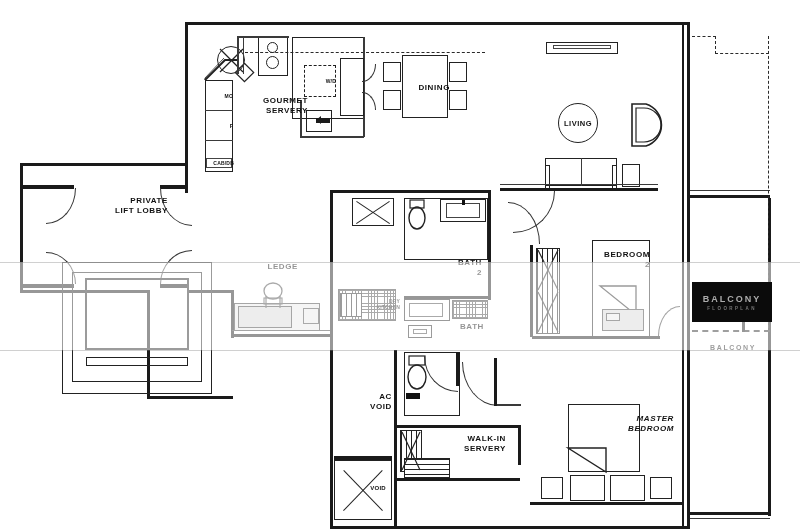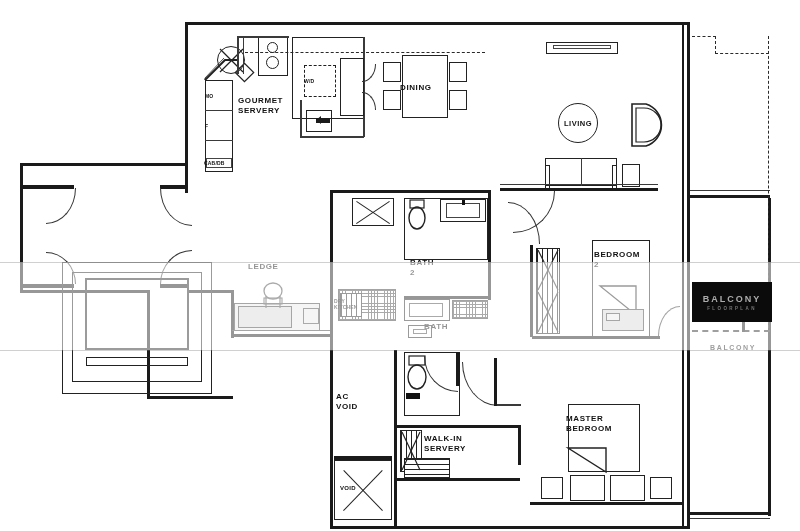--- a/index.html
+++ b/index.html
@@ -16,21 +16,21 @@
   .box{position:absolute;border:1.5px solid #222;box-sizing:border-box;background:transparent;}
   .box-thin{position:absolute;border:1px solid #444;box-sizing:border-box;background:transparent;}
   .dash{position:absolute;box-sizing:border-box;}
   .lbl{
     position:absolute;
     color:#111;
     font-family:"Liberation Sans", sans-serif;
     font-size:8px;
     letter-spacing:.6px;
     line-height:10px;
-    text-align:left;
+    text-align:right;
     white-space:pre-line;
     font-weight:600;
   }
   .lbl.sm{font-size:6px;letter-spacing:.3px;line-height:7px;font-weight:700;}
   .lbl.xs{font-size:5px;letter-spacing:.2px;line-height:6px;font-weight:700;}
   .circle{position:absolute;border:1.5px solid #222;border-radius:50%;box-sizing:border-box;display:flex;align-items:center;justify-content:center;}
   .circle span{font-size:7.5px;font-weight:600;letter-spacing:.5px;color:#111;}
   
   .swing{position:absolute;border:1.2px solid #333;box-sizing:border-box;border-radius:0;}
   .swing.tl{border-width:1.2px 0 0 1.2px;border-top-left-radius:100%;}
@@ -90,20 +90,22 @@
   <div class="wall" style="left:22px;top:185px;width:52px;height:4px;"></div>
   <div class="wall" style="left:22px;top:284px;width:52px;height:4px;"></div>
   <div class="wall" style="left:160px;top:185px;width:28px;height:4px;"></div>
   <div class="wall" style="left:160px;top:284px;width:28px;height:4px;"></div>
 
   <div class="swing br" style="left:46px;top:188px;width:30px;height:36px;"></div>
   <div class="swing tr" style="left:46px;top:252px;width:30px;height:32px;"></div>
   <div class="swing bl" style="left:160px;top:188px;width:32px;height:38px;"></div>
   <div class="swing tl" style="left:160px;top:250px;width:32px;height:34px;"></div>
 
+  <div class="lbl" style="left:78px;top:196px;width:90px;">PRIVATE
+LIFT LOBBY</div>
 
   <div class="box" style="left:62px;top:262px;width:150px;height:132px;"></div>
   <div class="box" style="left:72px;top:272px;width:130px;height:110px;"></div>
   <div class="box" style="left:85px;top:278px;width:104px;height:72px;border-width:2px;"></div>
   <div class="box" style="left:86px;top:357px;width:102px;height:9px;"></div>
 
   <div class="box" style="left:205px;top:80px;width:28px;height:92px;"></div>
   <div class="line" style="left:205px;top:110px;width:28px;height:1.4px;"></div>
   <div class="line" style="left:205px;top:140px;width:28px;height:1.4px;"></div>
   <div class="lbl xs" style="left:205px;top:93px;width:28px;">MO</div>
@@ -271,21 +273,21 @@
   <svg style="left:0;top:0;width:800px;height:531px;">
     <path d="M600 286 L636 286 L636 315 Z" fill="none" stroke="#222" stroke-width="1.3"></path>
   </svg>
   <div class="soft2" style="left:602px;top:309px;width:42px;height:22px;"></div>
   <div class="soft" style="left:606px;top:313px;width:14px;height:8px;"></div>
   <div class="wall" style="left:532px;top:336px;width:128px;height:3px;"></div>
   <div class="swing tr" style="left:508px;top:202px;width:32px;height:42px;"></div>
   <div class="swing tl" style="left:658px;top:306px;width:22px;height:30px;"></div>
 
   <div class="box" style="left:568px;top:404px;width:72px;height:68px;"></div>
-  <div class="lbl" style="left:566px;top:414px;width:76px;">MASTER
+  <div class="lbl" style="left:598px;top:414px;width:76px;font-style:italic;">MASTER
 BEDROOM</div>
   <svg style="left:0;top:0;width:800px;height:531px;">
     <path d="M568 448 L606 448 L606 472 Z" fill="none" stroke="#222" stroke-width="1.4"></path>
   </svg>
   <div class="box" style="left:541px;top:477px;width:22px;height:22px;"></div>
   <div class="box" style="left:570px;top:475px;width:35px;height:26px;"></div>
   <div class="box" style="left:610px;top:475px;width:35px;height:26px;"></div>
   <div class="box" style="left:650px;top:477px;width:22px;height:22px;"></div>
   <div class="wall" style="left:530px;top:502px;width:152px;height:3px;"></div>
 

